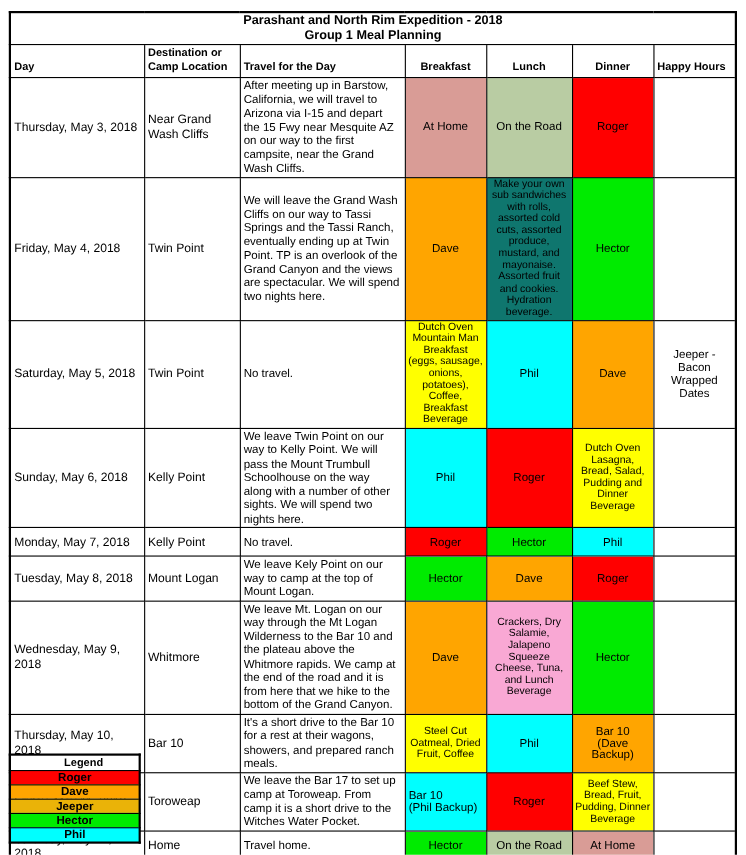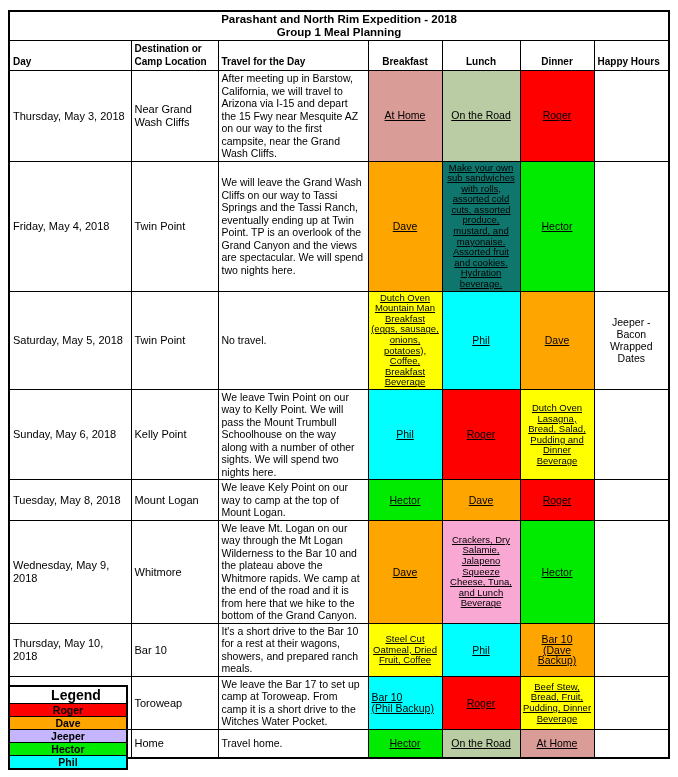--- a/index.html
+++ b/index.html
@@ -43,39 +43,38 @@
     font-size: 10.5px; line-height: 12.5px;
     vertical-align: middle; text-align: left;
     padding: 1px 3px; background: #fff;
   }
   td.meal-cell {
     font-size: 9.5px; line-height: 10.6px;
     vertical-align: middle; text-align: center;
     padding: 1px 2px;
     white-space: pre-line;
     background: #fff;
-    text-decoration: underline;
   }
   td.meal-cell.name { font-size: 10.5px; }
   td.meal-cell.align-left { text-align: left; padding-left: 3px; }
   td.happy-cell {
     font-size: 10.5px; line-height: 12px;
     vertical-align: middle; text-align: center;
     padding: 1px 2px; background: #fff;
   }
 
   table.legend {
     position: absolute; left: 8px; top: 685px;
     width: 120px;
     border-collapse: collapse;
     table-layout: fixed;
     border: 2px solid #000;
   }
   table.legend td { border: 1px solid #000; text-align: center; vertical-align: middle; }
-  td.legend-header { font-weight: bold; font-size: 14px; height: 14px; background: #fff; padding-left: 16px; }
+  td.legend-header { font-weight: bold; font-size: 10px; height: 14px; background: #fff; padding-left: 16px; }
   td.legend-entry  { font-weight: bold; font-size: 10.5px; height: 13px; }
 </style>
 </head>
 <body>
 
 <div class="sheet">
 
   <table class="main">
     <colgroup>
       <col style="width:122px">
@@ -138,20 +137,29 @@
     <tr style="height:68px">
       <td class="day-cell">Sunday, May 6, 2018</td>
       <td class="dest-cell">Kelly Point</td>
       <td class="travel-cell">We leave Twin Point on our way to Kelly Point.  We will pass the Mount Trumbull Schoolhouse on the way along with a number of other sights.  We will spend two nights here.</td>
       <td class="meal-cell name" style="background-color: rgb(0, 255, 255);">Phil</td>
       <td class="meal-cell name" style="background-color: rgb(255, 0, 0);">Roger</td>
       <td class="meal-cell" style="background-color: rgb(255, 255, 0);">Dutch Oven Lasagna, Bread, Salad, Pudding and Dinner Beverage</td>
       <td class="happy-cell"></td>
     </tr>
 
+    <tr style="height:26px">
+      <td class="day-cell">Monday, May 7, 2018</td>
+      <td class="dest-cell">Kelly Point</td>
+      <td class="travel-cell">No travel.</td>
+      <td class="meal-cell name" style="background-color: rgb(255, 0, 0);">Roger</td>
+      <td class="meal-cell name" style="background-color: rgb(0, 235, 0);">Hector</td>
+      <td class="meal-cell name" style="background-color: rgb(0, 255, 255);">Phil</td>
+      <td class="happy-cell"></td>
+    </tr>
 
     <tr style="height:29px">
       <td class="day-cell">Tuesday, May 8, 2018</td>
       <td class="dest-cell">Mount Logan</td>
       <td class="travel-cell">We leave Kely Point on our way to camp at the top of Mount Logan.</td>
       <td class="meal-cell name" style="background-color: rgb(0, 235, 0);">Hector</td>
       <td class="meal-cell name" style="background-color: rgb(255, 165, 0);">Dave</td>
       <td class="meal-cell name" style="background-color: rgb(255, 0, 0);">Roger</td>
       <td class="happy-cell"></td>
     </tr>
@@ -205,21 +213,21 @@
         <tr>
       <td class="legend-header">Legend</td>
     </tr>
     <tr>
       <td class="legend-entry" style="background-color: rgb(255, 0, 0);">Roger</td>
     </tr>
     <tr>
       <td class="legend-entry" style="background-color: rgb(255, 165, 0);">Dave</td>
     </tr>
     <tr>
-      <td class="legend-entry" style="background-color: #c4b5fd; margin-left: 15px;">Jeeper</td>
+      <td class="legend-entry" style="background-color: #eab308; margin-left: 15px;">Jeeper</td>
     </tr>
     <tr>
       <td class="legend-entry" style="background-color: rgb(0, 235, 0);">Hector</td>
     </tr>
     <tr>
       <td class="legend-entry" style="background-color: rgb(0, 255, 255);">Phil</td>
     </tr>
   </tbody>
     </table>
 

